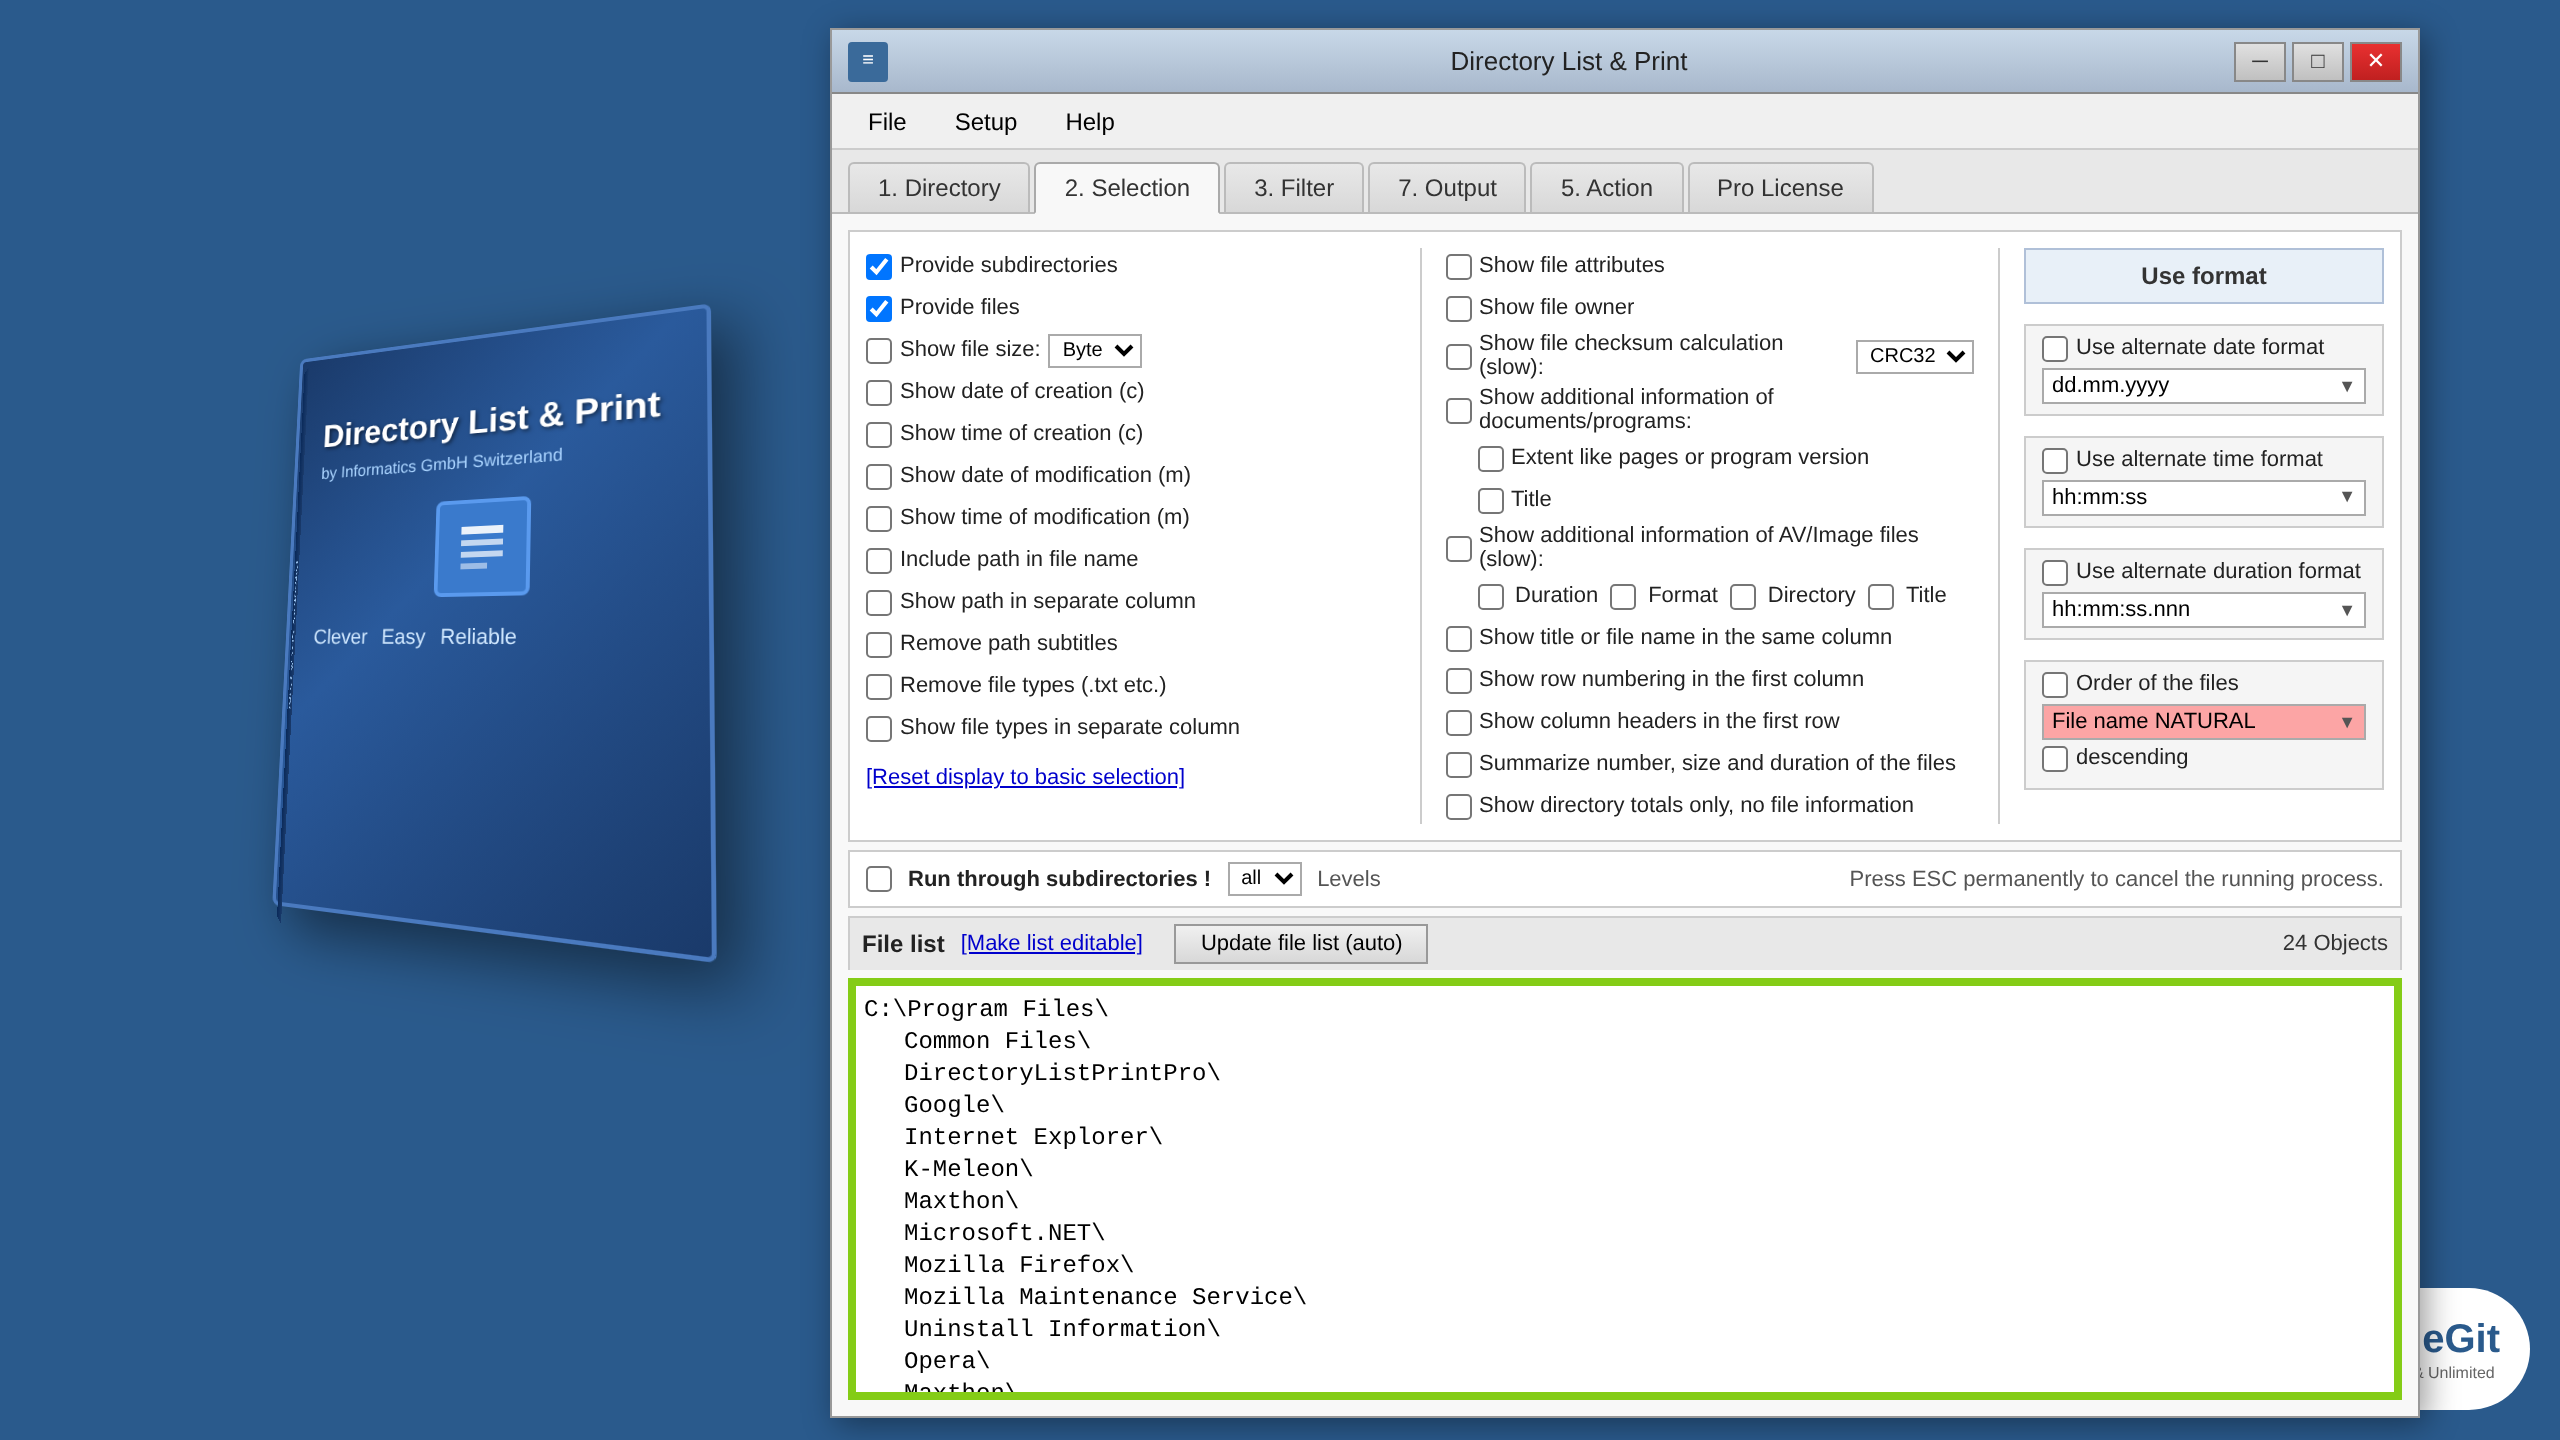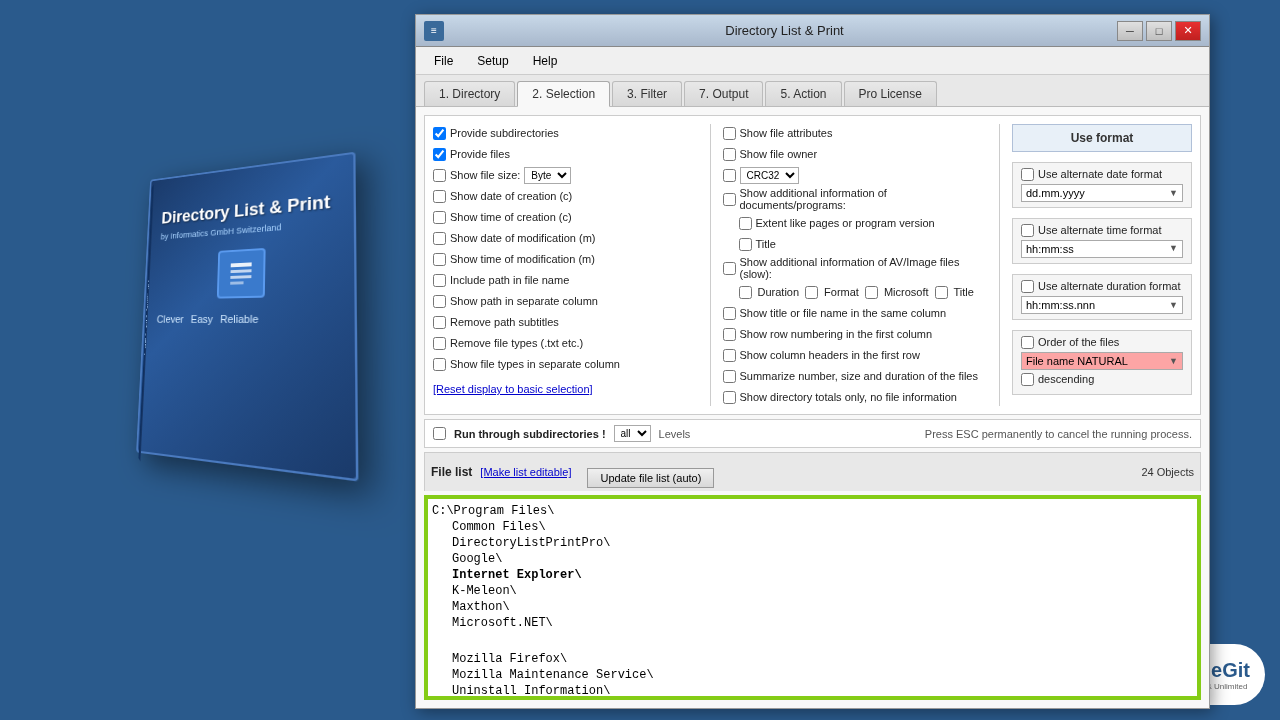--- a/index.html
+++ b/index.html
@@ -319,21 +319,20 @@
     }
     .file-list-label { font-size: 12px; font-weight: bold; color: #222; }
     .make-editable { font-size: 11px; color: #0000cc; text-decoration: underline; cursor: pointer; }
     .update-btn {
       background: linear-gradient(to bottom, #f0f0f0, #d8d8d8);
       border: 1px solid #999;
       padding: 3px 12px;
       font-size: 11px;
       cursor: pointer;
       margin-left: 8px;
-      margin-top: 12px;
     }
     .objects-count { font-size: 11px; color: #333; margin-left: auto; }
     .file-list-content {
       background: white;
       border: 4px solid #84cc16;
       flex: 1;
       overflow-y: auto;
       font-family: 'Courier New', monospace;
       font-size: 12px;
       padding: 4px;
@@ -487,20 +486,21 @@
         <div class="option-row">
           <input type="checkbox" id="cb_file_attrs" style="">
           <label class="option-label" for="cb_file_attrs">Show file attributes</label>
         </div>
         <div class="option-row">
           <input type="checkbox" id="cb_file_owner" style="">
           <label class="option-label" for="cb_file_owner">Show file owner</label>
         </div>
         <div class="option-row">
           <input type="checkbox" id="cb_checksum" style="">
+          <label class="option-label" for="cb_checksum">Show file checksum calculation (slow):</label>
           <select class="small">
             <option>CRC32</option>
             <option>MD5</option>
           </select>
         </div>
         <div class="option-row">
           <input type="checkbox" id="cb_additional_docs" style="">
           <label class="option-label" for="cb_additional_docs">Show additional information of documents/programs:</label>
         </div>
         <div class="option-row indent">
@@ -514,21 +514,21 @@
         <div class="option-row">
           <input type="checkbox" id="cb_additional_av" style="">
           <label class="option-label" for="cb_additional_av">Show additional information of AV/Image files (slow):</label>
         </div>
         <div class="option-row indent" style="display:flex;gap:6px;align-items:center;flex-wrap:wrap;">
           <input type="checkbox" id="cb_duration" style="">
           <label class="option-label" for="cb_duration">Duration</label>
           <input type="checkbox" id="cb_format" style="">
           <label class="option-label" for="cb_format">Format</label>
           <input type="checkbox" id="cb_dimension" style="">
-          <label class="option-label" for="cb_dimension">Microsoft</label>
+          <label class="option-label" for="cb_dimension">Directory</label>
           <input type="checkbox" id="cb_title_av" style="">
           <label class="option-label" for="cb_title_av">Title</label>
         </div>
         <div class="option-row">
           <input type="checkbox" id="cb_title_filename" style="">
           <label class="option-label" for="cb_title_filename">Show title or file name in the same column</label>
         </div>
         <div class="option-row">
           <input type="checkbox" id="cb_row_numbering" style="">
           <label class="option-label" for="cb_row_numbering">Show row numbering in the first column</label>
@@ -624,25 +624,25 @@
       <span class="make-editable">[Make list editable]</span>
       <button class="update-btn">Update file list (auto)</button>
       <span class="objects-count">24 Objects</span>
     </div>
 
     <div class="file-list-content" id="file-list">
     <div>C:\Program Files\</div>
         <div style="padding-left: 20px;">Common Files\</div>
         <div style="padding-left: 20px;">DirectoryListPrintPro\</div>
         <div style="padding-left: 20px;">Google\</div>
-        <div style="padding-left: 20px; font-weight: bold;">Internet Explorer\</div>
+        <div style="padding-left: 20px;">Internet Explorer\</div>
         <div style="padding-left: 20px;">K-Meleon\</div>
         <div style="padding-left: 20px;">Maxthon\</div>
         <div style="padding-left: 20px;">Microsoft.NET\</div>
-        <div style="padding-left: 20px; margin-top: 20px;">Mozilla Firefox\</div>
+        <div style="padding-left: 20px;">Mozilla Firefox\</div>
         <div style="padding-left: 20px;">Mozilla Maintenance Service\</div>
         <div style="padding-left: 20px;">Uninstall Information\</div>
         <div style="padding-left: 20px;">Opera\</div>
         <div style="padding-left: 20px;">Maxthon\</div>
       </div>
 
   </div>
 </div>
 
 </body></html>

